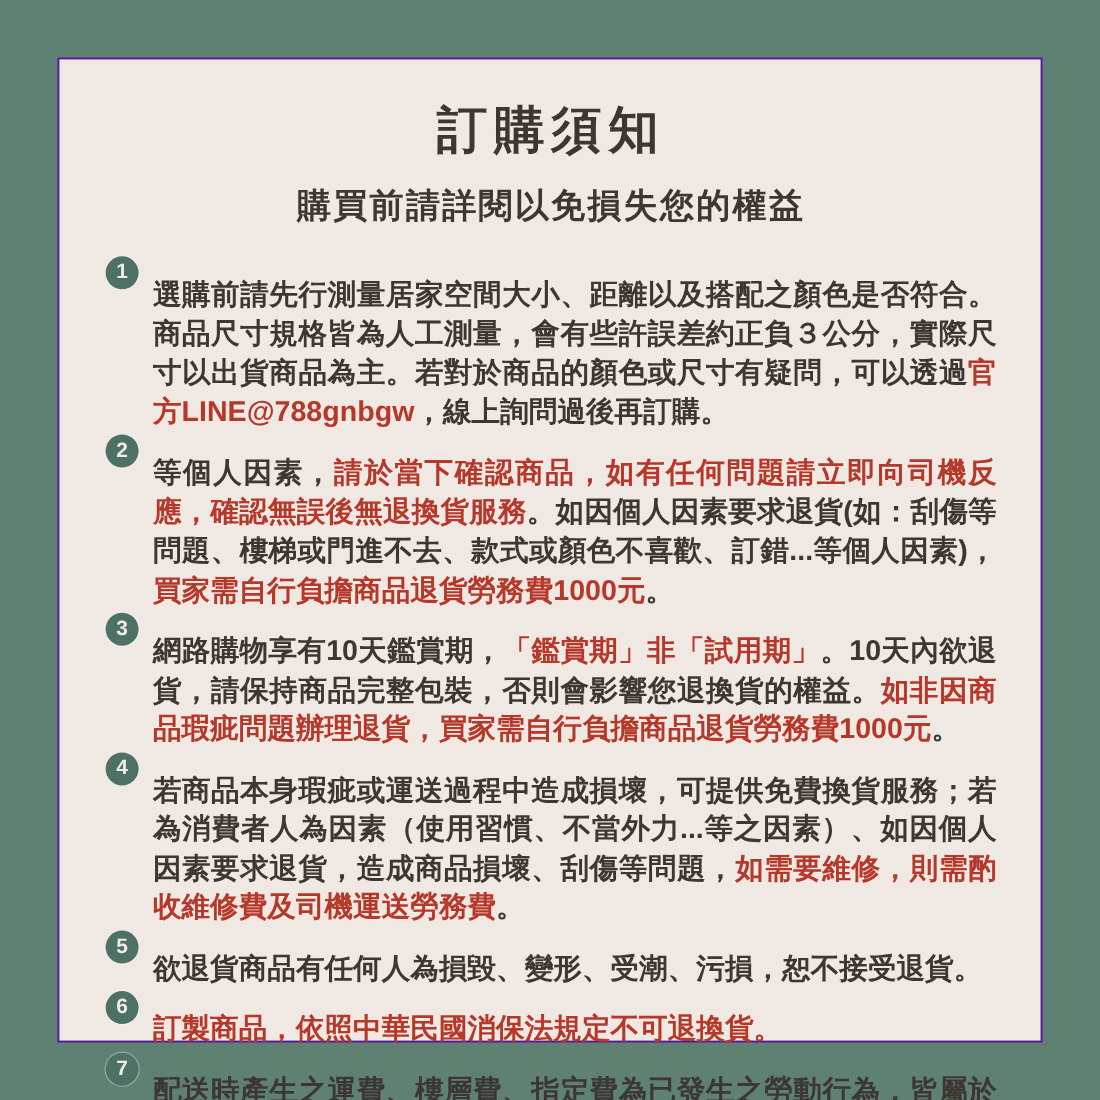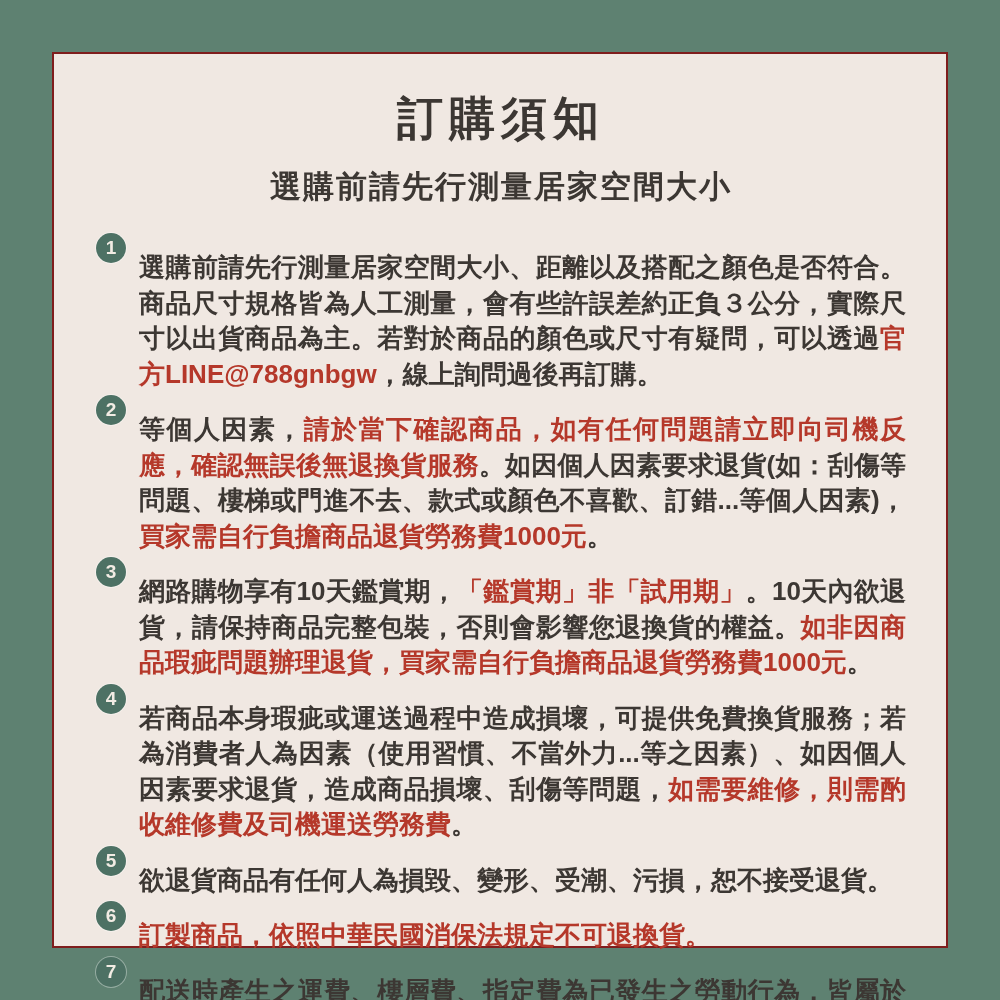--- a/index.html
+++ b/index.html
@@ -14,21 +14,21 @@
   html,body{width:1000px;height:1000px;overflow:hidden;}
   body{
     background:var(--frame-green);
     font-family:"Liberation Sans","DejaVu Sans",sans-serif;
     position:relative;
   }
   .panel{
     position:absolute;
     left:52px;top:52px;right:52px;bottom:52px;
     background:var(--panel-cream);
-    border:2px solid #7f1d1d;
+    border:2px solid #4c1d95;
   }
   .content{
     padding:30px 40px 0 42px;
     color:var(--text-dark);
   }
   .title{
     text-align:center;
     font-size:46px;
     font-weight:bold;
     letter-spacing:6px;
@@ -76,21 +76,21 @@
   }
   .seg-black{color:var(--text-dark);}
   .seg-red{color:var(--accent-red);}
 </style>
 </head>
 <body>
 
 <div class="panel">
   <div class="content">
     <div class="title">訂購須知</div>
-    <div class="subtitle">選購前請先行測量居家空間大小</div>
+    <div class="subtitle">購買前請詳閱以免損失您的權益</div>
     <div class="notice-list">
         <div class="item">
           <div class="badge">1</div>
           <div class="item-text"><span class="seg-black">選購前請先行測量居家空間大小、距離以及搭配之顏色是否符合。商品尺寸規格皆為人工測量，會有些許誤差約正負３公分，實際尺寸以出貨商品為主。若對於商品的顏色或尺寸有疑問，可以透過</span><span class="seg-red">官方LINE@788gnbgw</span><span class="seg-black">，線上詢問過後再訂購。</span></div>
         </div>
         <div class="item">
           <div class="badge">2</div>
           <div class="item-text"><span class="seg-black">等個人因素，</span><span class="seg-red">請於當下確認商品，如有任何問題請立即向司機反應，確認無誤後無退換貨服務</span><span class="seg-black">。如因個人因素要求退貨(如：刮傷等問題、樓梯或門進不去、款式或顏色不喜歡、訂錯...等個人因素)，</span><span class="seg-red">買家需自行負擔商品退貨勞務費1000元</span><span class="seg-black">。</span></div>
         </div>
         <div class="item">

